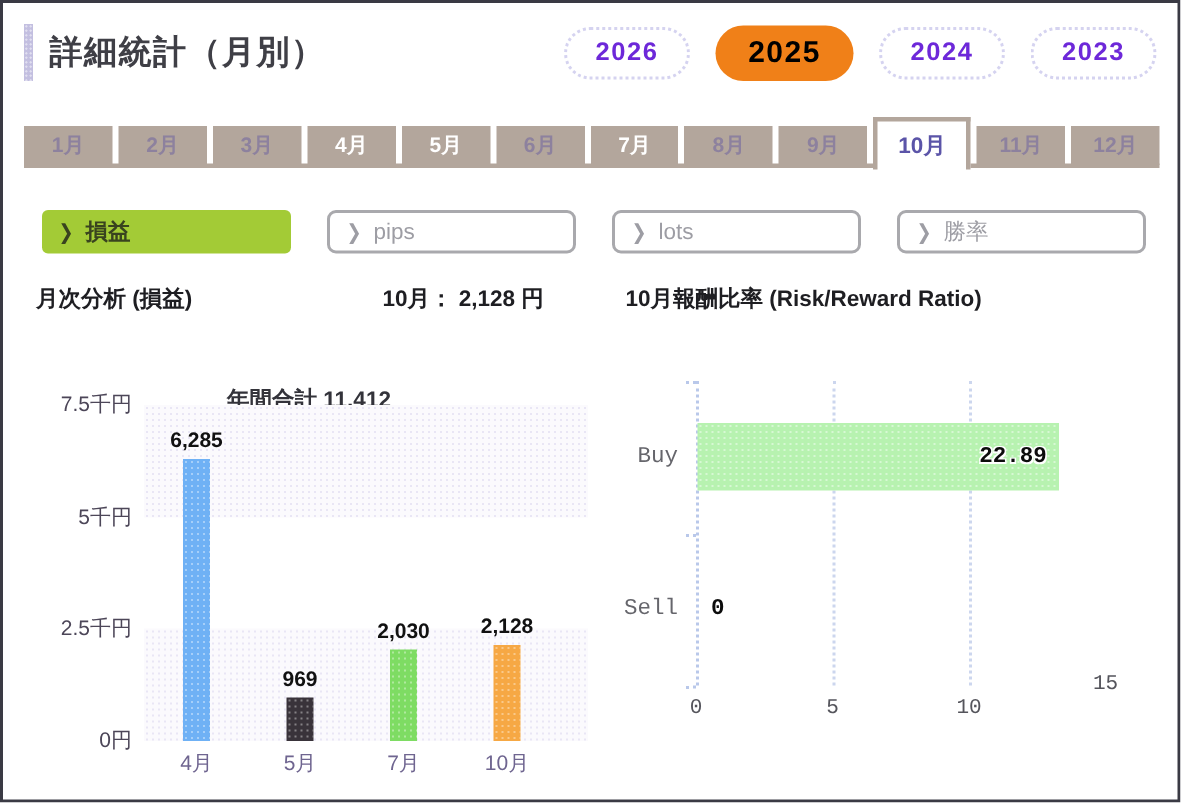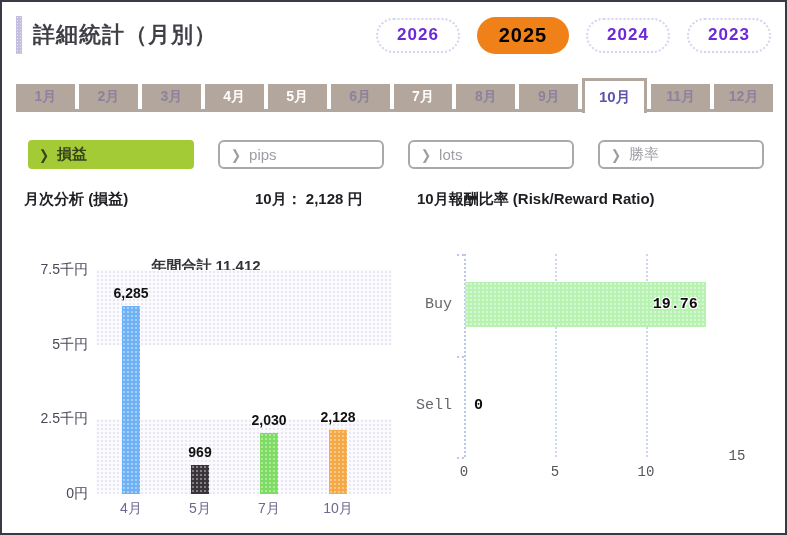--- a/index.html
+++ b/index.html
@@ -165,21 +165,21 @@
 
   <div class="chart-right">
       <div class="rr-grid" style="left: 153px; top: 27px; height: 203px;"></div>
       <div class="rr-grid" style="left: 244px; top: 27px; height: 203px;"></div>
       <div class="rr-axis" style="left: 62px; top: 27px; height: 203px;"></div>
       <div class="rr-tick" style="left: 55px; top: 27px;"></div>
       <div class="rr-tick" style="left: 55px; top: 128.5px;"></div>
       <div class="rr-tick" style="left: 55px; top: 230px;"></div>
       <div class="rr-cat" style="top: 68.75px;">Buy</div>
       <div class="rr-bar" style="left: 63px; top: 55.25px; width: 240.786px; height: 45px;"></div>
-      <div class="rr-val" style="left: 227.786px; width: 68px; text-align: right; top: 68.75px;">19.76</div>
+      <div class="rr-val" style="left: 227.786px; width: 68px; text-align: right; top: 68.75px;">22.89</div>
       <div class="rr-cat" style="top: 170.25px;">Sell</div>
       <div class="rr-val" style="left: 72px; top: 170.25px;">0</div>
       <div class="rr-xtick" style="left: 42px; top: 237px;">0</div>
       <div class="rr-xtick" style="left: 133px; top: 237px;">5</div>
       <div class="rr-xtick" style="left: 224px; top: 237px;">10</div>
       <div class="rr-xtick" style="left: 315px; top: 221px;">15</div>
     </div>
 
 </div>
 

